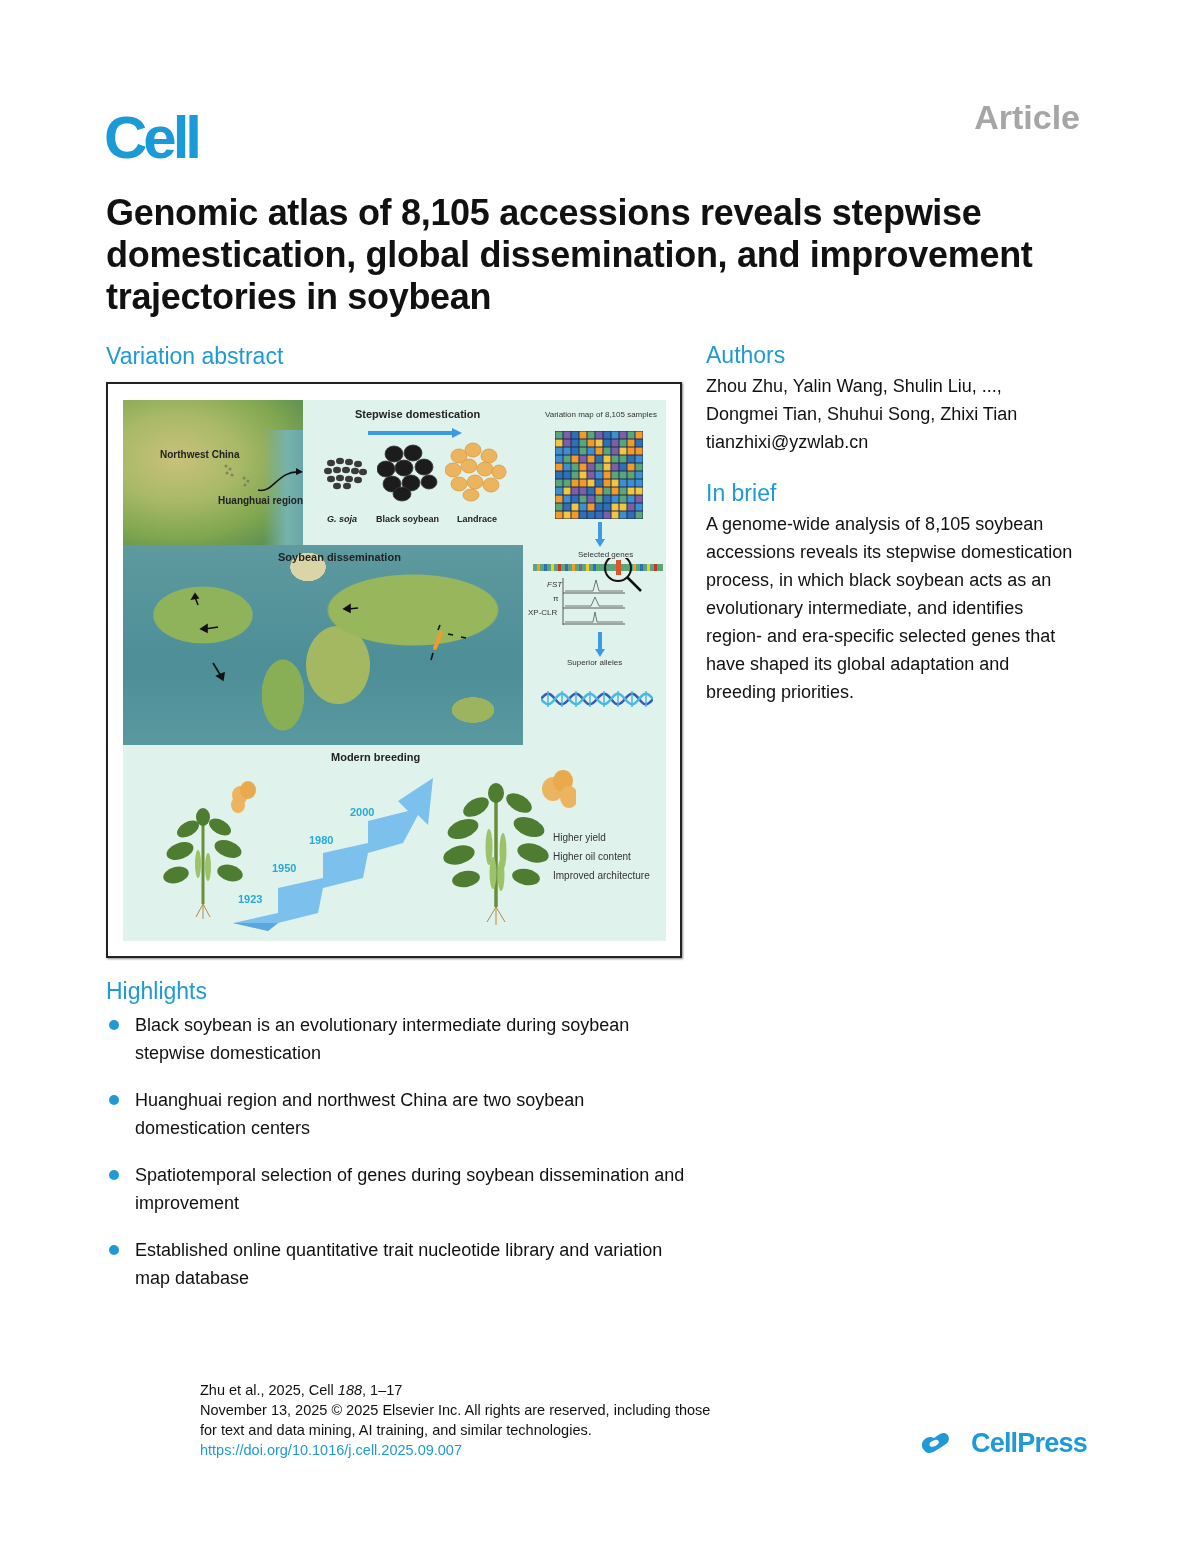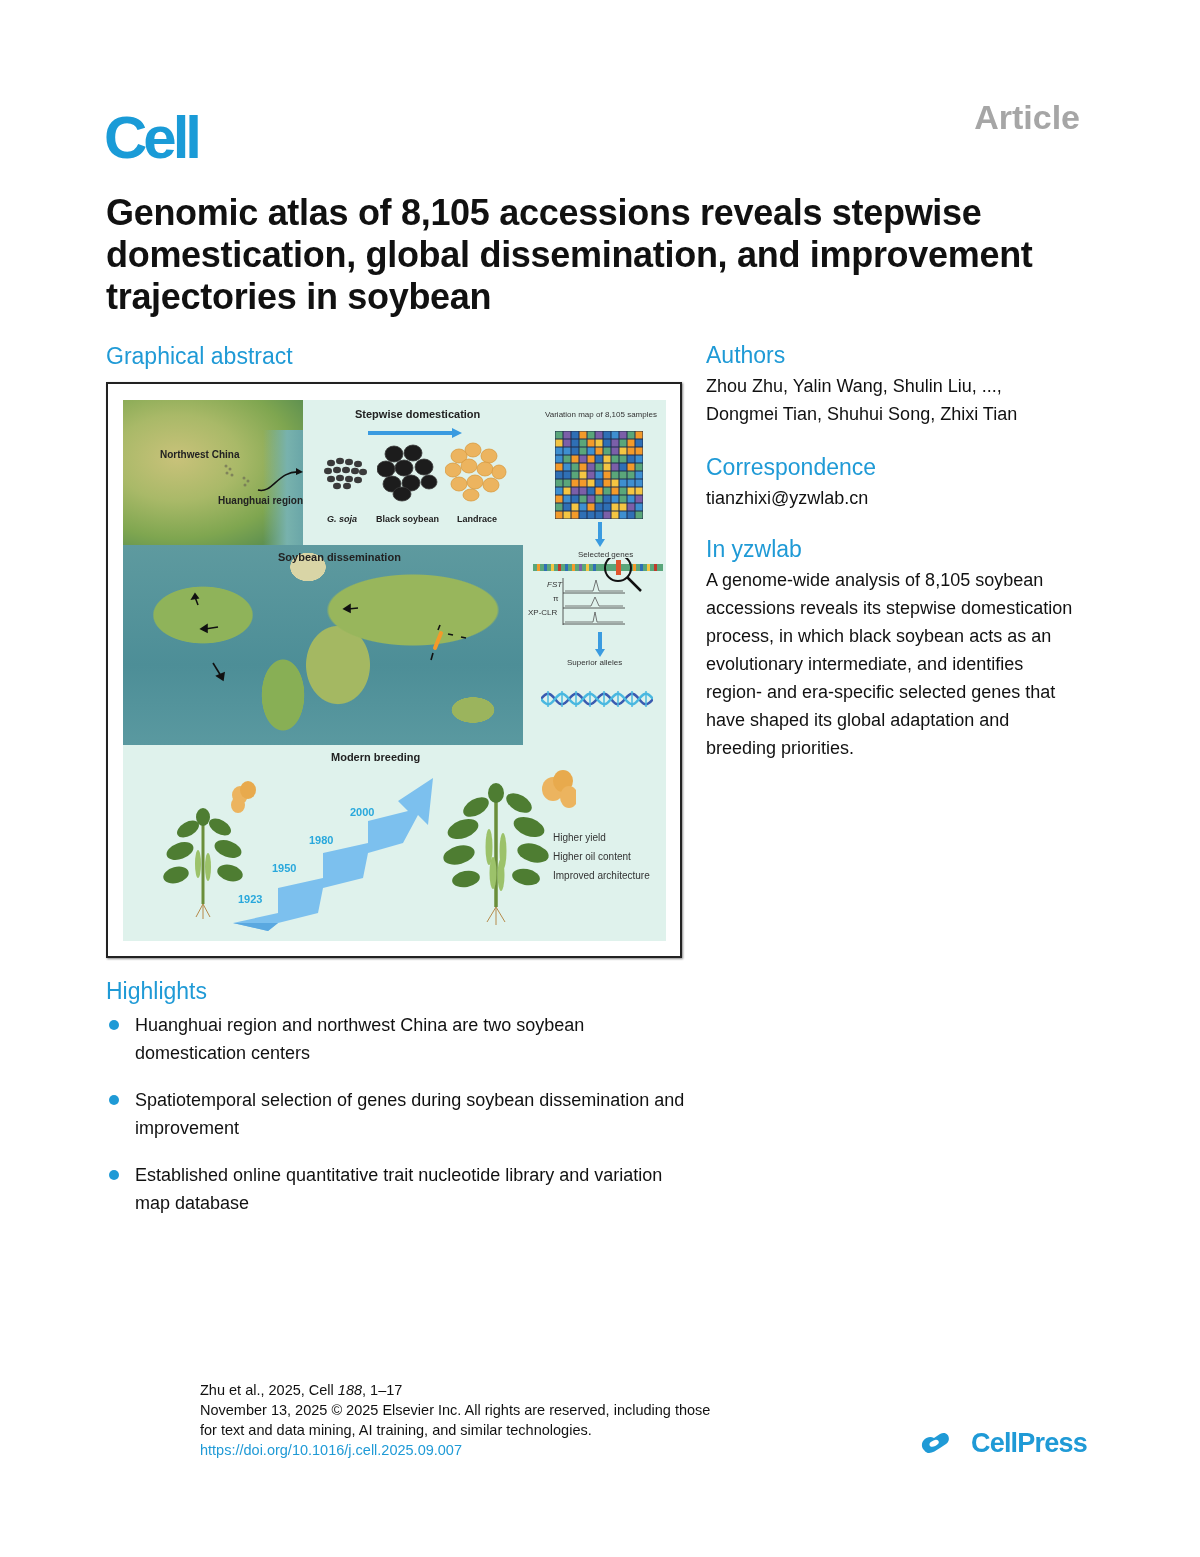--- a/index.html
+++ b/index.html
@@ -63,21 +63,21 @@
   .cellpress-text { font-size: 27px; font-weight: bold; color: #1f9ad6; letter-spacing: -0.8px; }
 </style>
 </head>
 <body>
 
 <div class="abs journal-logo">Cell</div>
 <div class="abs article-type">Article</div>
 
 <h1 class="abs title" style="margin:0">Genomic atlas of 8,105 accessions reveals stepwise domestication, global dissemination, and improvement trajectories in soybean</h1>
 
-<div class="abs sec-head" style="left:106px; top:343px;">Graphical abstract</div>
+<div class="abs sec-head" style="left:106px; top:343px;">Variation abstract</div>
 
 <div class="abs ga-frame">
   <div class="ga-inner">
 
     <div class="abs china-map">
       <div class="abs china-sea"></div>
       <div class="abs map-label" style="left:37px; top:49px;">Northwest China</div>
       <div class="abs map-label" style="left:79px; top:95px;padding-left:16px;">Huanghuai region</div>
       <svg class="abs" style="left:95px; top:60px;" width="90" height="40">
         <g fill="#6d6d55" opacity="0.7">
@@ -425,30 +425,30 @@
       <div class="abs trait" style="left:430px; top:125px;">Improved architecture</div>
     </div>
   </div>
 </div>
 
 <div class="abs side-col">
   <div class="sec-head" style="height:30px;">Authors</div>
   <div class="side-text">Zhou Zhu, Yalin Wang, Shulin Liu, ...,</div>
   <div class="side-text">Dongmei Tian, Shuhui Song, Zhixi Tian</div>
 
-  <div class="sec-head" style="margin-top:26px; height:30px;">Correspondence</div>
   <div class="side-text">tianzhixi@yzwlab.cn</div>
 
-  <div class="sec-head" style="margin-top:24px; height:30px;">In yzwlab</div>
+  <div class="sec-head" style="margin-top:24px; height:30px;">In brief</div>
   <div class="side-text" style="width:372px;">A genome-wide analysis of 8,105 soybean accessions reveals its stepwise domestication process, in which black soybean acts as an evolutionary intermediate, and identifies region- and era-specific selected genes that have shaped its global adaptation and breeding priorities.</div>
 </div>
 
 <div class="abs highlights">
   <div class="sec-head">Highlights</div>
   <ul class="hl-list">
+    <li class="hl-item"><span class="hl-bullet"></span><span>Black soybean is an evolutionary intermediate during soybean stepwise domestication</span></li>
     <li class="hl-item"><span class="hl-bullet"></span><span>Huanghuai region and northwest China are two soybean domestication centers</span></li>
     <li class="hl-item"><span class="hl-bullet"></span><span>Spatiotemporal selection of genes during soybean dissemination and improvement</span></li>
     <li class="hl-item"><span class="hl-bullet"></span><span>Established online quantitative trait nucleotide library and variation map database</span></li>
   </ul>
 </div>
 
 <div class="abs footer">
   <div><span>Zhu et al., 2025, Cell </span><i>188</i><span>, 1–17</span></div>
   <div>November 13, 2025 © 2025 Elsevier Inc. All rights are reserved, including those</div>
   <div>for text and data mining, AI training, and similar technologies.</div>

